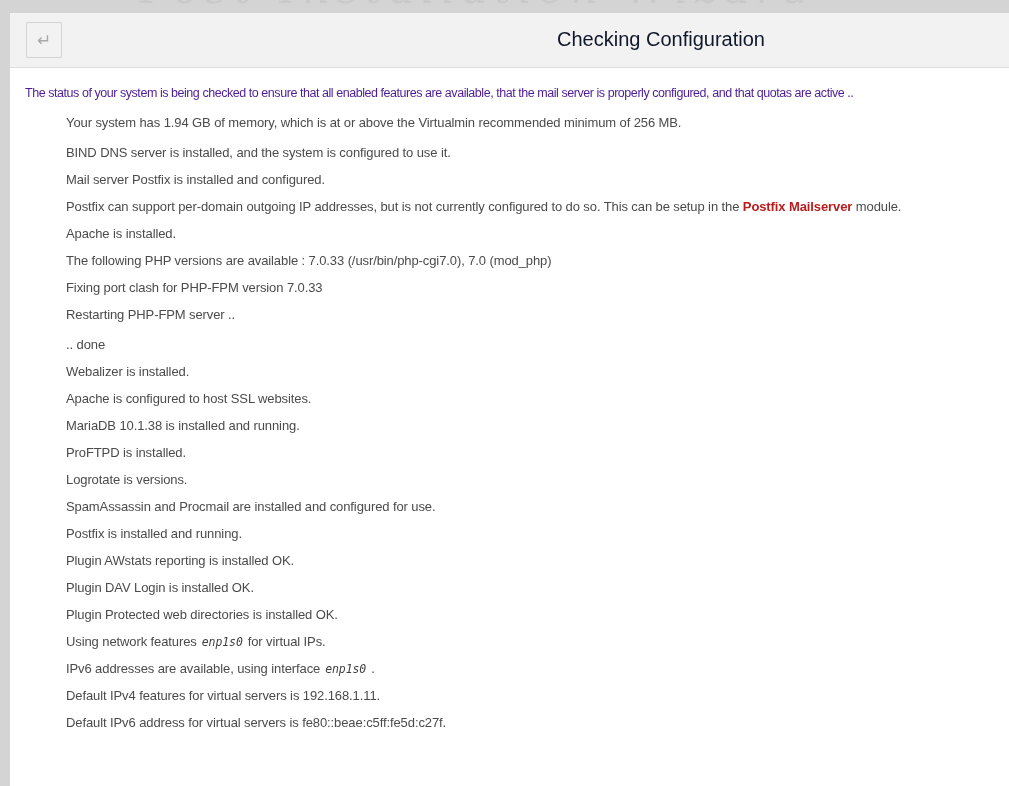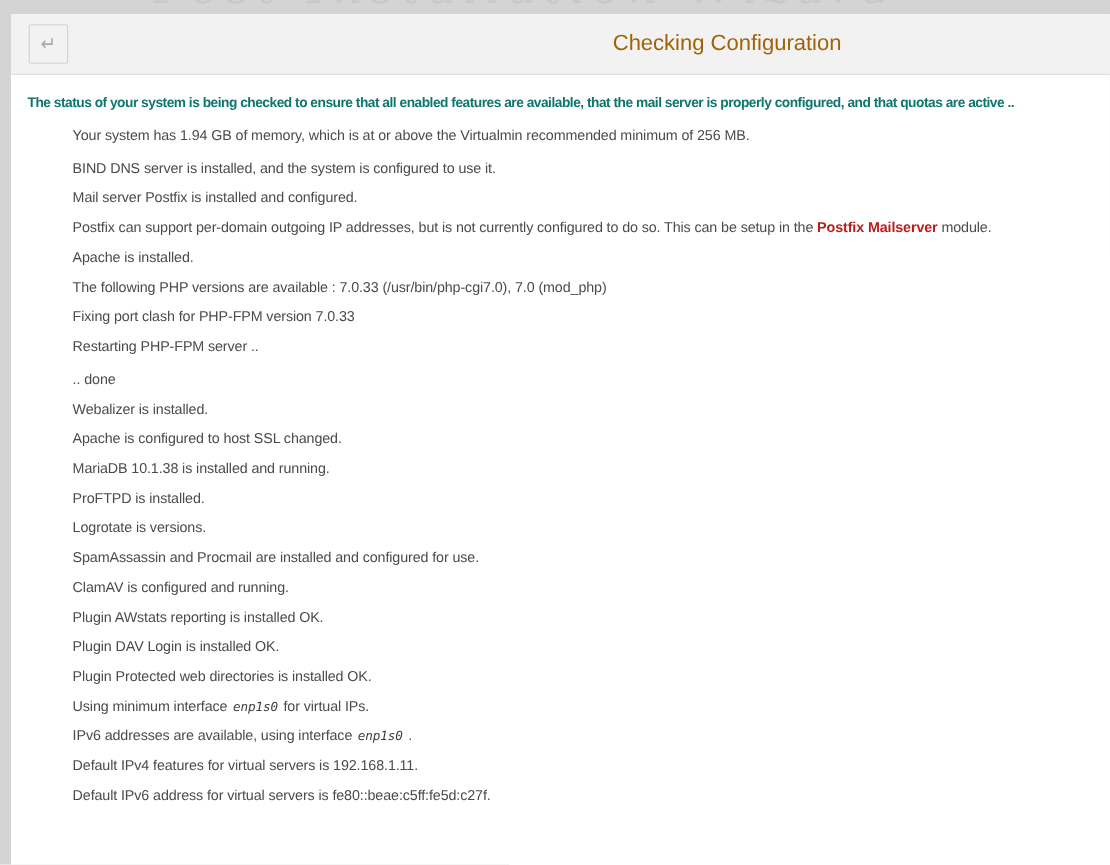--- a/index.html
+++ b/index.html
@@ -29,33 +29,33 @@
   }
   .back-btn {
     position:absolute; left:16px; top:9px; width:36px; height:36px;
     box-sizing:border-box; border:1px solid #d2d2d2; border-radius:2px;
     background:transparent; color:#a9a9a9; font-size:17px; line-height:33px;
     text-align:center; padding:0; cursor:pointer;
     font-family:"DejaVu Sans", sans-serif;
   }
   .header-title {
     position:absolute; left:651px; top:50%; transform:translate(-50%,-52%);
-    font-size:20px; color:#a16207; white-space:nowrap; font-weight:400;
+    font-size:20px; color:#0f172a; white-space:nowrap; font-weight:400;
   }
   
   .content { padding:16px 8px 0 15px; }
   .msg {
     margin-top:9px; font-size:13px; color:#4b4b4b;
     letter-spacing:-0.1px; line-height:18px; white-space:nowrap;
   }
   .msg.tight { margin-top:12px; }
   .msg.indent { padding-left:41px; }
   .msg.bold {
-    font-weight:bold; font-size:12.5px; letter-spacing:-0.45px;
-    color:#0f766e; margin-top:0;
+    font-weight:normal; font-size:12.5px; letter-spacing:-0.45px;
+    color:#4c1d95; margin-top:0;
   }
   .msg-link { color:#b91c1c; text-decoration:none; cursor:pointer;font-weight:bold; }
   .mono {
     font-family:"DejaVu Sans Mono", monospace; font-style:italic;
     font-size:11.5px; margin:0 5px; color:#3f3f3f;
   }
 </style>
 </head>
 <body>
 
@@ -75,27 +75,27 @@
       <div class="msg indent tight"><span>Your system has 1.94 GB of memory, which is at or above the Virtualmin recommended minimum of 256 MB.</span></div>
       <div class="msg indent tight"><span>BIND DNS server is installed, and the system is configured to use it.</span></div>
       <div class="msg indent"><span>Mail server Postfix is installed and configured.</span></div>
       <div class="msg indent"><span>Postfix can support per-domain outgoing IP addresses, but is not currently configured to do so. This can be setup in the </span><a class="msg-link" href="#">Postfix Mailserver</a><span> module.</span></div>
       <div class="msg indent"><span>Apache is installed.</span></div>
       <div class="msg indent"><span>The following PHP versions are available : 7.0.33 (/usr/bin/php-cgi7.0), 7.0 (mod_php)</span></div>
       <div class="msg indent"><span>Fixing port clash for PHP-FPM version 7.0.33</span></div>
       <div class="msg indent"><span>Restarting PHP-FPM server ..</span></div>
       <div class="msg indent tight"><span>.. done</span></div>
       <div class="msg indent"><span>Webalizer is installed.</span></div>
-      <div class="msg indent"><span>Apache is configured to host SSL changed.</span></div>
+      <div class="msg indent"><span>Apache is configured to host SSL websites.</span></div>
       <div class="msg indent"><span>MariaDB 10.1.38 is installed and running.</span></div>
       <div class="msg indent"><span>ProFTPD is installed.</span></div>
       <div class="msg indent"><span>Logrotate is versions.</span></div>
       <div class="msg indent"><span>SpamAssassin and Procmail are installed and configured for use.</span></div>
-      <div class="msg indent"><span>ClamAV is configured and running.</span></div>
+      <div class="msg indent"><span>Postfix is installed and running.</span></div>
       <div class="msg indent"><span>Plugin AWstats reporting is installed OK.</span></div>
       <div class="msg indent"><span>Plugin DAV Login is installed OK.</span></div>
       <div class="msg indent"><span>Plugin Protected web directories is installed OK.</span></div>
-      <div class="msg indent"><span>Using minimum interface</span><span class="mono">enp1s0</span><span>for virtual IPs.</span></div>
+      <div class="msg indent"><span>Using network features</span><span class="mono">enp1s0</span><span>for virtual IPs.</span></div>
       <div class="msg indent"><span>IPv6 addresses are available, using interface</span><span class="mono">enp1s0</span><span>.</span></div>
       <div class="msg indent"><span>Default IPv4 features for virtual servers is 192.168.1.11.</span></div>
       <div class="msg indent"><span>Default IPv6 address for virtual servers is fe80::beae:c5ff:fe5d:c27f.</span></div>
     </div>
 </div>
 
 </body></html>

